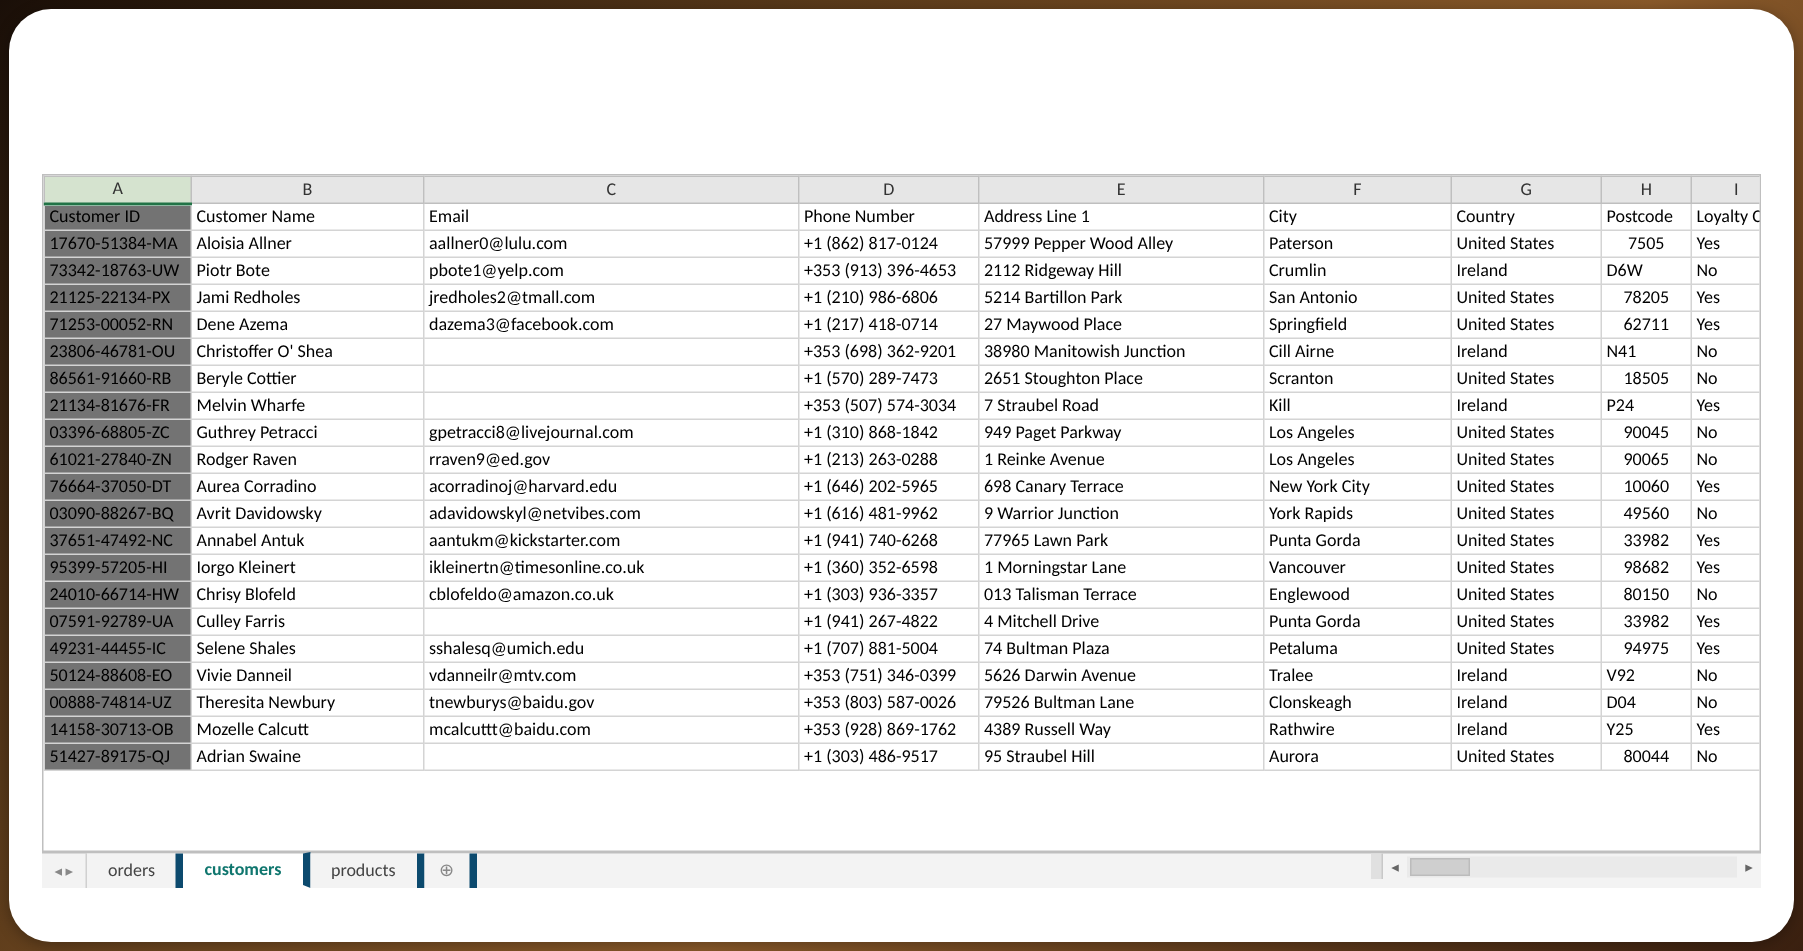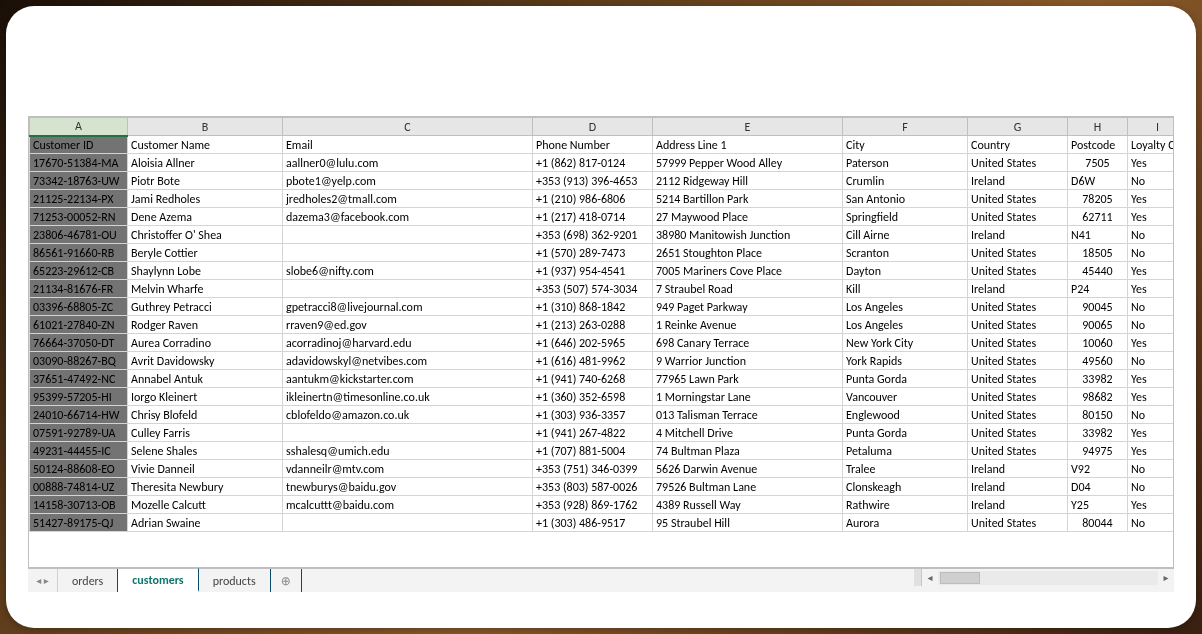--- a/index.html
+++ b/index.html
@@ -81,21 +81,21 @@
     width: 30px;
     display: flex;
     align-items: center;
     justify-content: center;
     color: #888;
     font-size: 10px;
     border-right: 1px solid #d0d0d0;
   }
   .tab {
     padding: 3px 14px;
-    border-right: 1px solid #0c4a6e;
+    border-right: 5px solid #0c4a6e;
     background: #f3f3f3;
     color: #444;
     font-size: 12px;
     display: flex;
     align-items: center;
     cursor: pointer;
   }
   .tab.active {
     background: #fff;
     color: #0f766e;
@@ -239,31 +239,20 @@
             <td class="cell">Beryle Cottier</td>
             <td class="cell"></td>
             <td class="cell">+1 (570) 289-7473</td>
             <td class="cell">2651 Stoughton Place</td>
             <td class="cell">Scranton</td>
             <td class="cell">United States</td>
             <td class="cell num">18505</td>
             <td class="cell">No</td>
           </tr>
           <tr>
-            <td class="cell idcol">65223-29612-CB</td>
-            <td class="cell">Shaylynn Lobe</td>
-            <td class="cell">slobe6@nifty.com</td>
-            <td class="cell">+1 (937) 954-4541</td>
-            <td class="cell">7005 Mariners Cove Place</td>
-            <td class="cell">Dayton</td>
-            <td class="cell">United States</td>
-            <td class="cell num">45440</td>
-            <td class="cell">Yes</td>
-          </tr>
-          <tr>
             <td class="cell idcol">21134-81676-FR</td>
             <td class="cell">Melvin Wharfe</td>
             <td class="cell"></td>
             <td class="cell">+353 (507) 574-3034</td>
             <td class="cell">7 Straubel Road</td>
             <td class="cell">Kill</td>
             <td class="cell">Ireland</td>
             <td class="cell">P24</td>
             <td class="cell">Yes</td>
           </tr>

